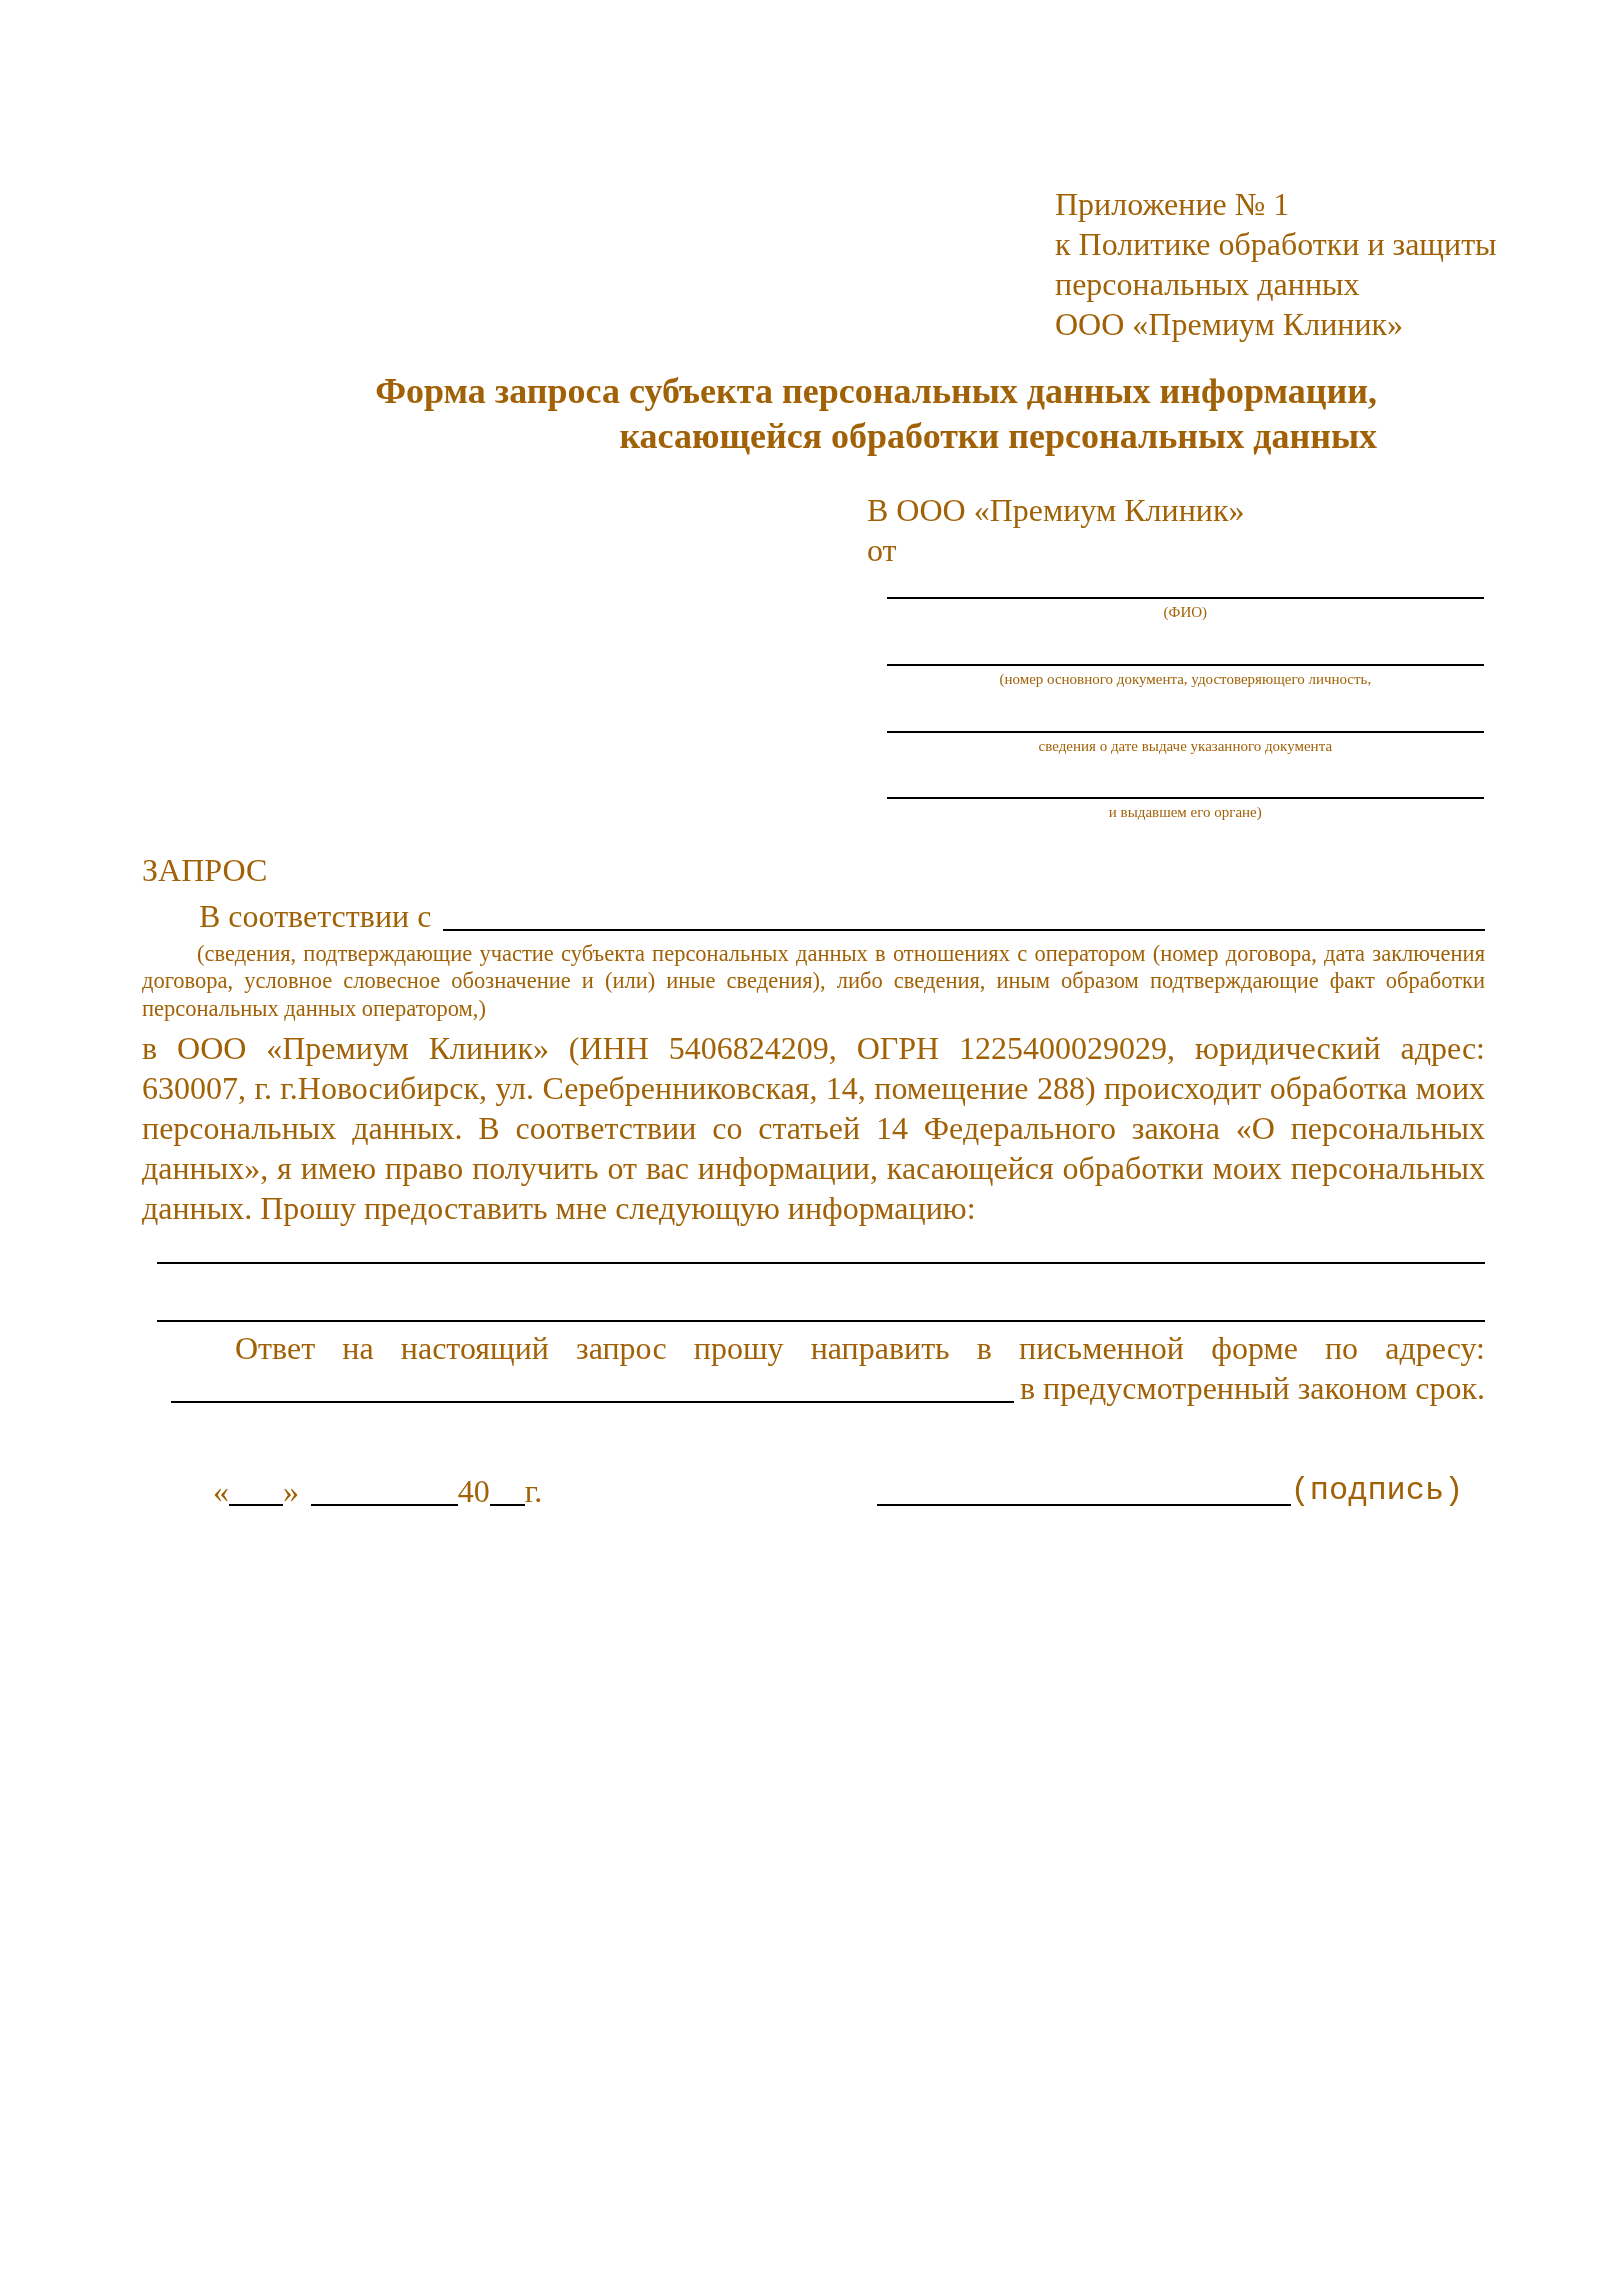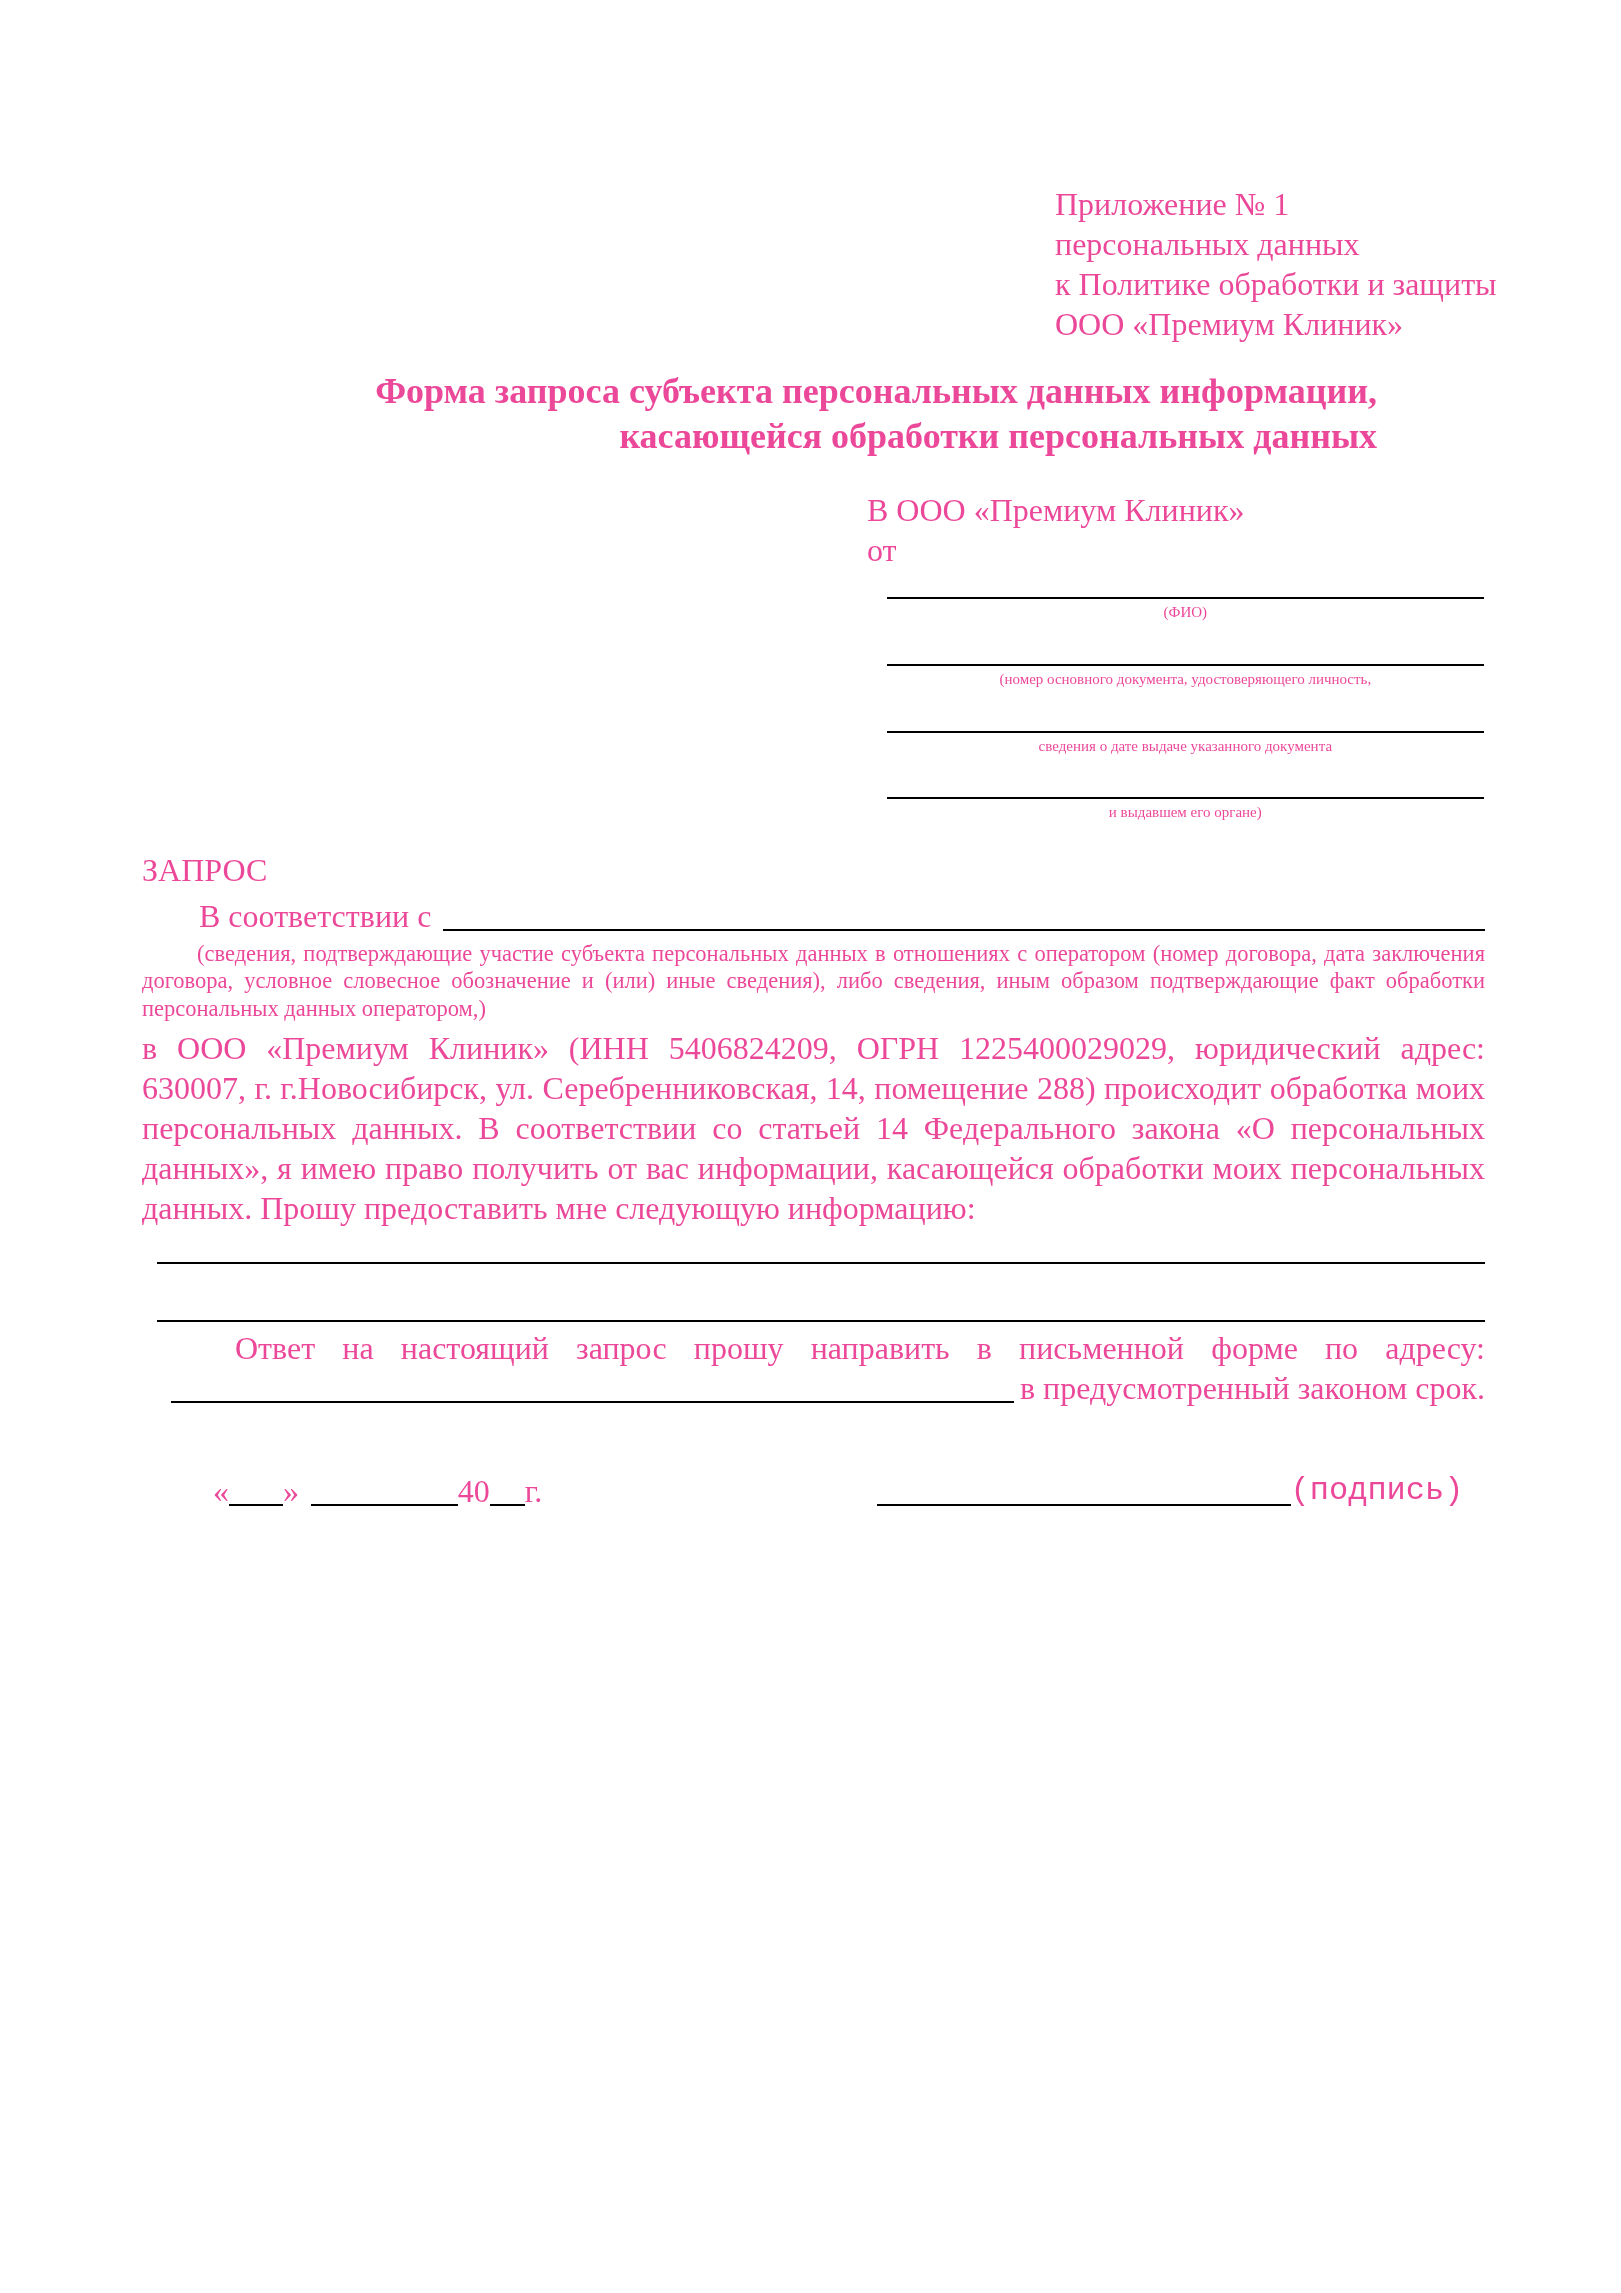--- a/index.html
+++ b/index.html
@@ -6,21 +6,21 @@
     margin: 0;
     padding: 0;
     background: #ffffff;
   }
   .page {
     position: relative;
     width: 1621px;
     height: 2294px;
     margin: 0;
     background: #ffffff;
-    color: #ec4899;
+    color: #a16207;
     font-family: "Liberation Serif", "DejaVu Serif", serif;
     font-size: 32px;
     line-height: 1.25;
     box-sizing: border-box;
     padding: 184px 136px 0 142px;
     overflow: hidden;
   }
 
   
   .appendix {
@@ -142,22 +142,22 @@
   }
   .sig-blank { width: 414px; }
 </style>
 </head>
 <body>
 
 <div class="page">
 
   <div class="appendix">
     <div>Приложение № 1</div>
+    <div>к Политике обработки и защиты</div>
     <div>персональных данных</div>
-    <div>к Политике обработки и защиты</div>
     <div>ООО «Премиум Клиник»</div>
   </div>
 
   <h1 class="title">Форма запроса субъекта персональных данных информации, касающейся обработки персональных данных</h1>
 
   <div class="addressee">
     <div>В ООО «Премиум Клиник»</div>
     <div>от</div>
 
     <div>

